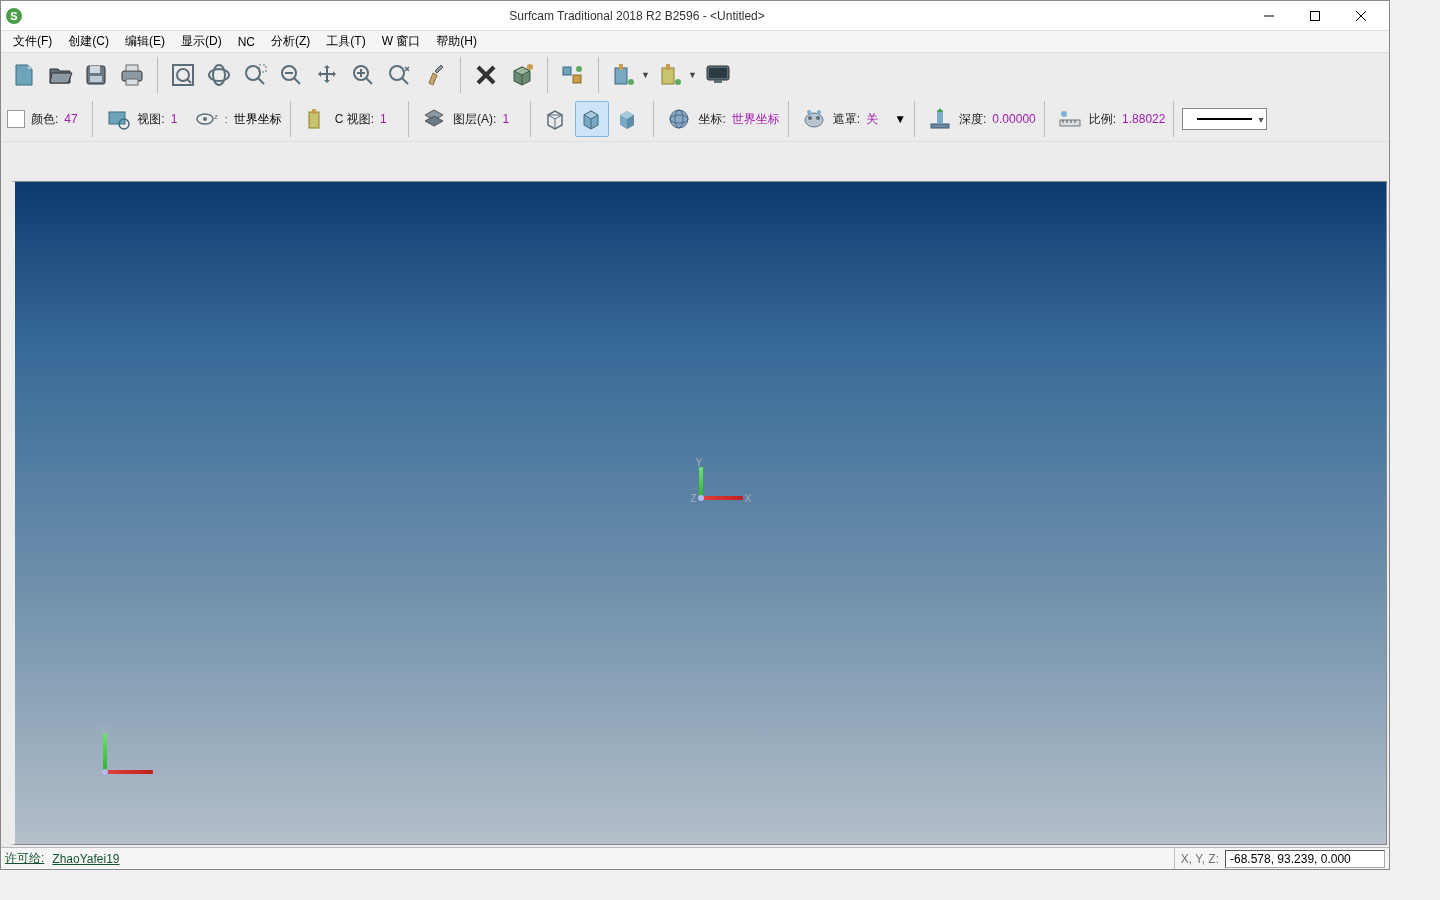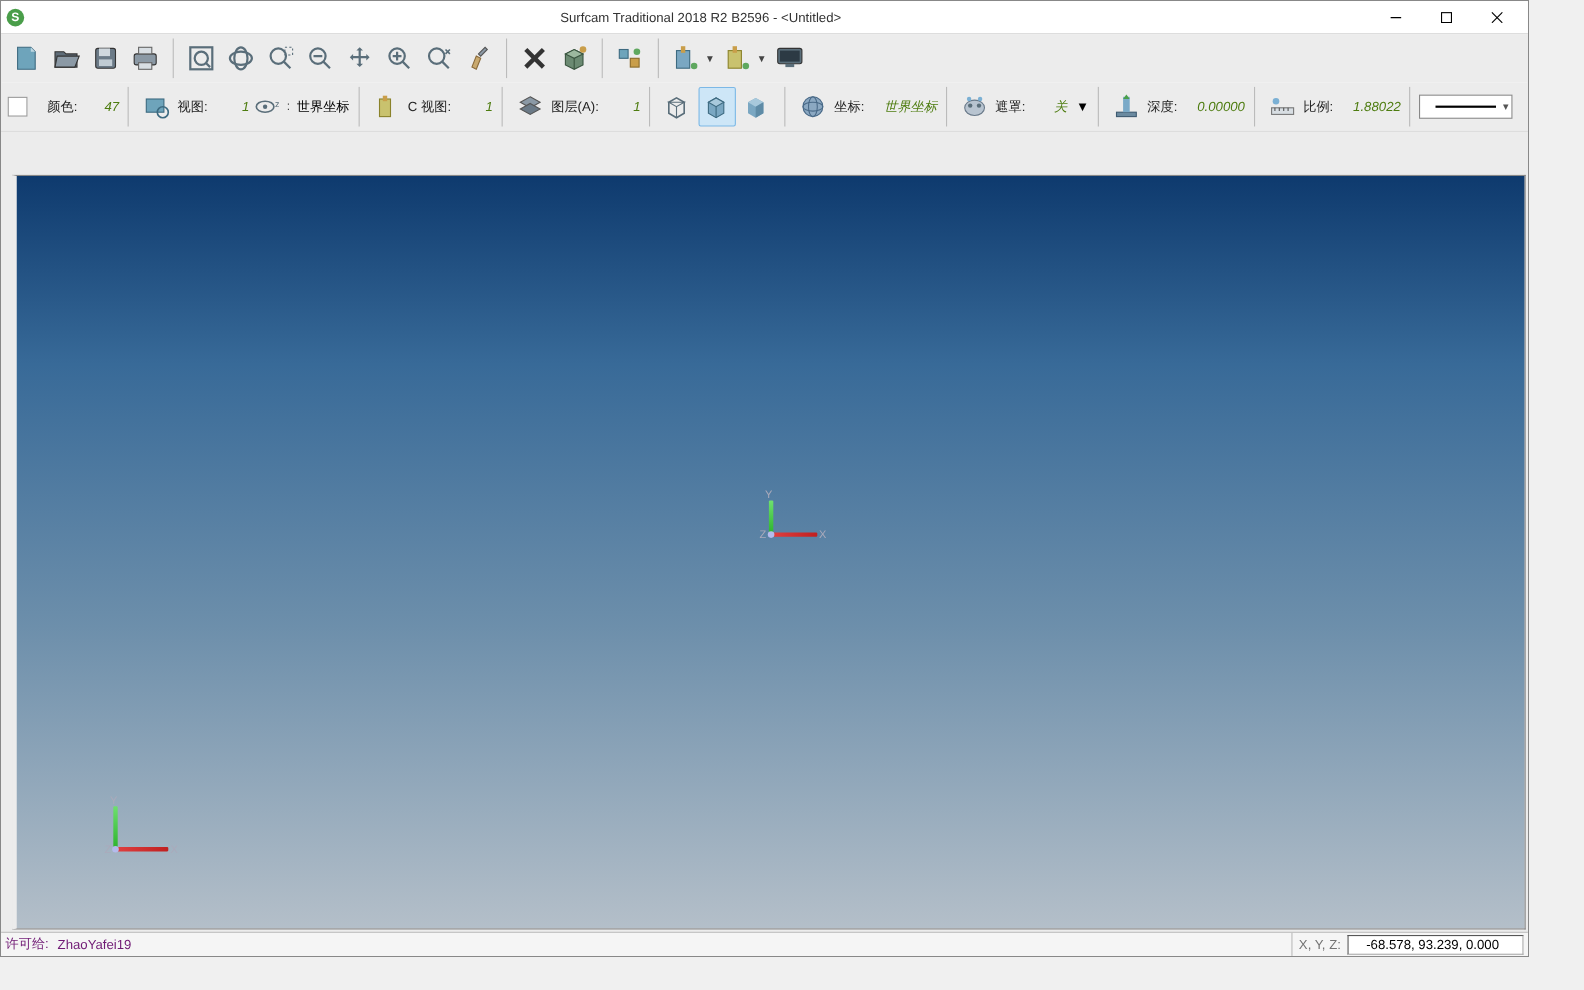--- a/index.html
+++ b/index.html
@@ -21,23 +21,23 @@
   .toolbar-row { height: 44px; display: flex; align-items: center; padding: 4px 6px; background: #ececec; gap: 2px; }
   .second-row { height: 44px; }
   .sep { width: 1px; height: 36px; background: #bbb; margin: 0 6px; }
   
   .tb-btn { width: 34px; height: 36px; display: inline-flex; align-items: center; justify-content: center; cursor: pointer; border-radius: 2px; position: relative; }
   .tb-btn-active { background: #cde6f7; border: 1px solid #7cb8e6; }
   
   .tb-drop { display: inline-flex; align-items: center; cursor: pointer; padding: 0 2px; }
   .tb-drop .caret { font-size: 9px; color: #444; margin-left: 2px; }
   
-  .label-field { display: inline-flex; align-items: center; gap: 18px; text-align: right; }
+  .label-field { display: inline-flex; align-items: center; gap: 6px; }
   .label-field .lbl { color: #222; }
-  .label-field .val { color: #4d7c0f; min-width: 20px; font-style: italic; }
+  .label-field .val { color: #a21caf; min-width: 20px; }
   
   .color-swatch { width: 18px; height: 18px; border: 1px solid #999; background: #fff; }
   
   .linestyle-select { width: 85px; height: 22px; border: 1px solid #888; background: #fff; display: inline-flex; align-items: center; justify-content: center; position: relative; }
   .linestyle-select::after { content: "▾"; position: absolute; right: 3px; font-size: 10px; color: #555; }
   .linestyle-select .line { width: 55px; height: 2px; background: #000; }
   
   
   .viewport-wrap { flex: 1; background: #ececec; padding: 0 0 0 0; display: flex; }
   .viewport { flex: 1; margin: 0 2px 2px 10px; border: 1px solid #888; background: linear-gradient(to bottom, #0e3a6e 0%, #386a98 25%, #6d8fab 60%, #b4bfc9 100%); position: relative; border-left: 4px solid #ececec; }
@@ -45,24 +45,24 @@
   .triad { position: absolute; }
   .triad .y-axis { width: 4px; height: 30px; background: linear-gradient(#6ee06e,#2db42d); border-radius: 1px; position: absolute; bottom: 3px; left: -2px; }
   .triad .y-label { position: absolute; bottom: 32px; left: -5px; color: #aab; font-size: 10px; }
   .triad .x-axis { height: 4px; width: 42px; background: linear-gradient(to right,#e04040,#c02020); border-radius: 1px; position: absolute; bottom: 0; left: 0; }
   .triad .x-label { position: absolute; bottom: -4px; left: 44px; color: #aab; font-size: 10px; }
   .triad .origin { position: absolute; width: 6px; height: 6px; background: #b5bbec; border-radius: 50%; bottom: -1px; left: -3px; }
   .triad .z-label { position: absolute; bottom: -4px; left: -10px; color: #aab; font-size: 10px; }
   
   
   .statusbar { height: 22px; background: #f5f5f5; border-top: 1px solid #bbb; display: flex; align-items: center; font-size: 12px; }
-  .statusbar .st-left { padding: 0 4px; color: #701a75; }
+  .statusbar .st-left { padding: 0 4px; color: #14532d; text-decoration: underline; }
   .statusbar .spacer { flex: 1; }
   .statusbar .st-xyz-label { padding: 0 6px; color: #737373; border-left: 1px solid #bbb; height: 100%; display: flex; align-items: center; }
-  .statusbar .st-xyz { width: 160px; height: 18px; border: 1px inset #aaa; background: #fff; padding: 0 16px; display: flex; align-items: center; margin-right: 4px; }
+  .statusbar .st-xyz { width: 160px; height: 18px; border: 1px inset #aaa; background: #fff; padding: 0 4px; display: flex; align-items: center; margin-right: 4px; }
   
   svg { display: block; }
 </style>
 </head>
 <body>
 
 <div class="window">
 
   <div class="titlebar">
     <span class="app-icon">S</span>
@@ -78,20 +78,31 @@
         </svg>
     </div>
     <div class="win-btn win-close">
       <svg width="10" height="10">
           <line x1="0" y1="0" x2="10" y2="10" stroke="#000"></line>
           <line x1="10" y1="0" x2="0" y2="10" stroke="#000"></line>
         </svg>
     </div>
   </div>
 
+  <div class="menubar">
+    <div class="menu-item">文件(F)</div>
+    <div class="menu-item">创建(C)</div>
+    <div class="menu-item">编辑(E)</div>
+    <div class="menu-item">显示(D)</div>
+    <div class="menu-item">NC</div>
+    <div class="menu-item">分析(Z)</div>
+    <div class="menu-item">工具(T)</div>
+    <div class="menu-item">W 窗口</div>
+    <div class="menu-item">帮助(H)</div>
+  </div>
 
   <div class="toolbar-row">
     <div class="tb-btn">
         <span>
       <svg width="28" height="28">
             <polygon points="6,4 18,4 22,8 22,24 6,24" fill="#6ea4bb" stroke="#3d6a80"></polygon>
             <polygon points="18,4 22,8 18,8" fill="#bcd7e2"></polygon>
           </svg>
     </span>
       </div>

